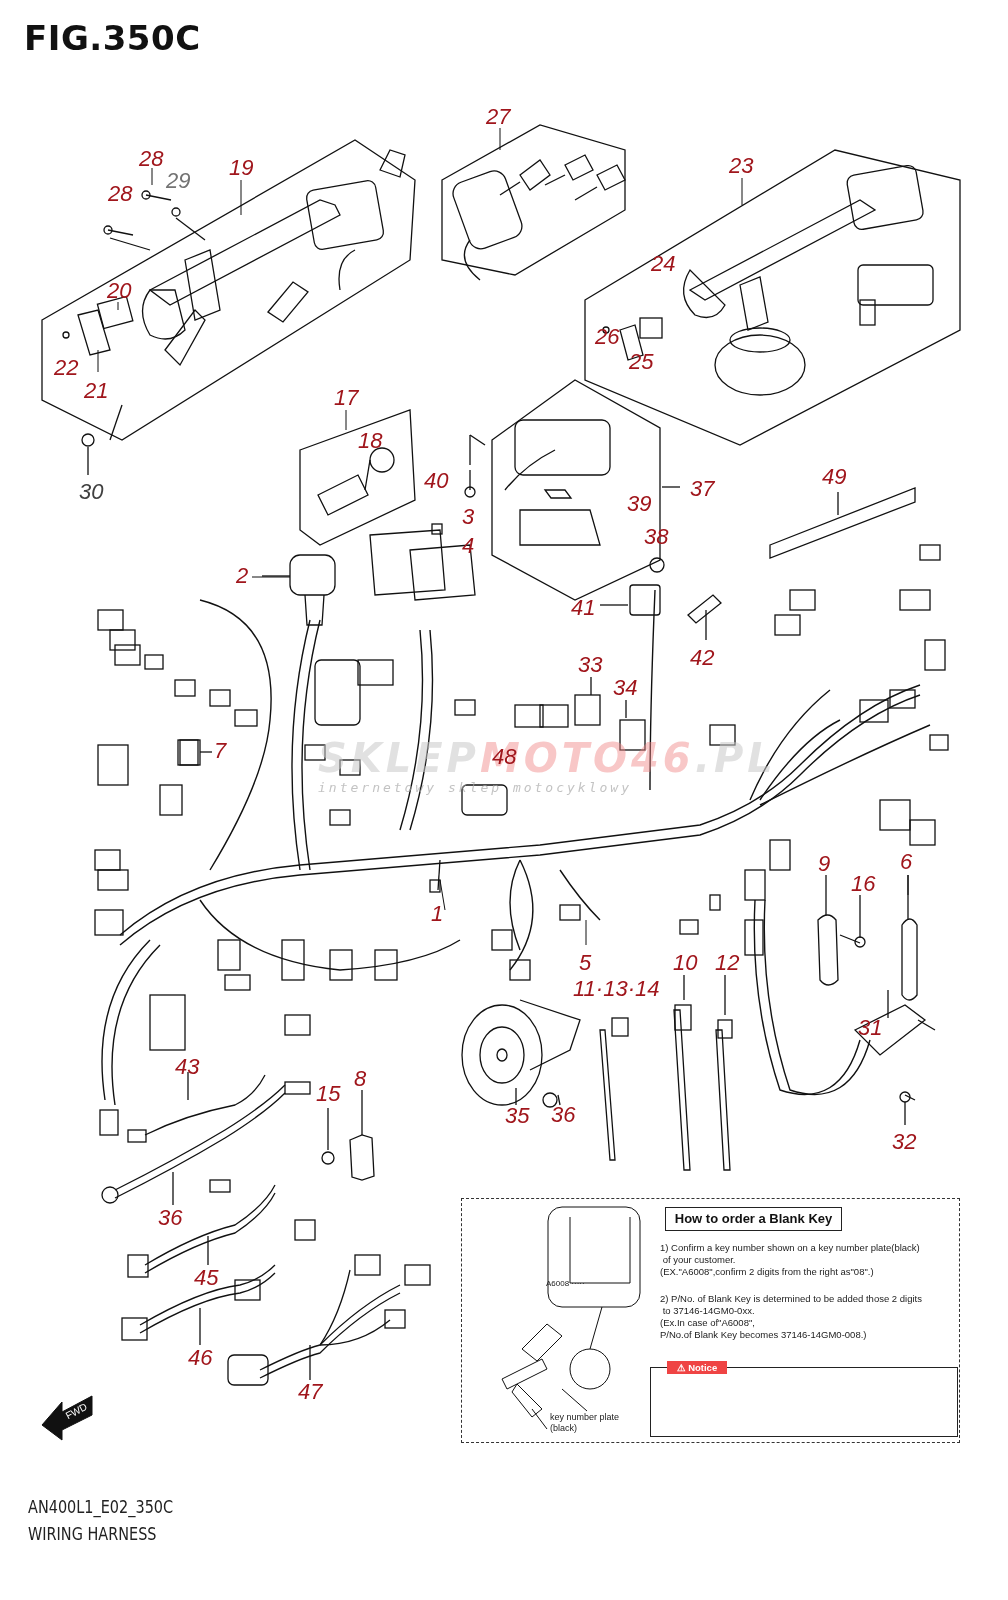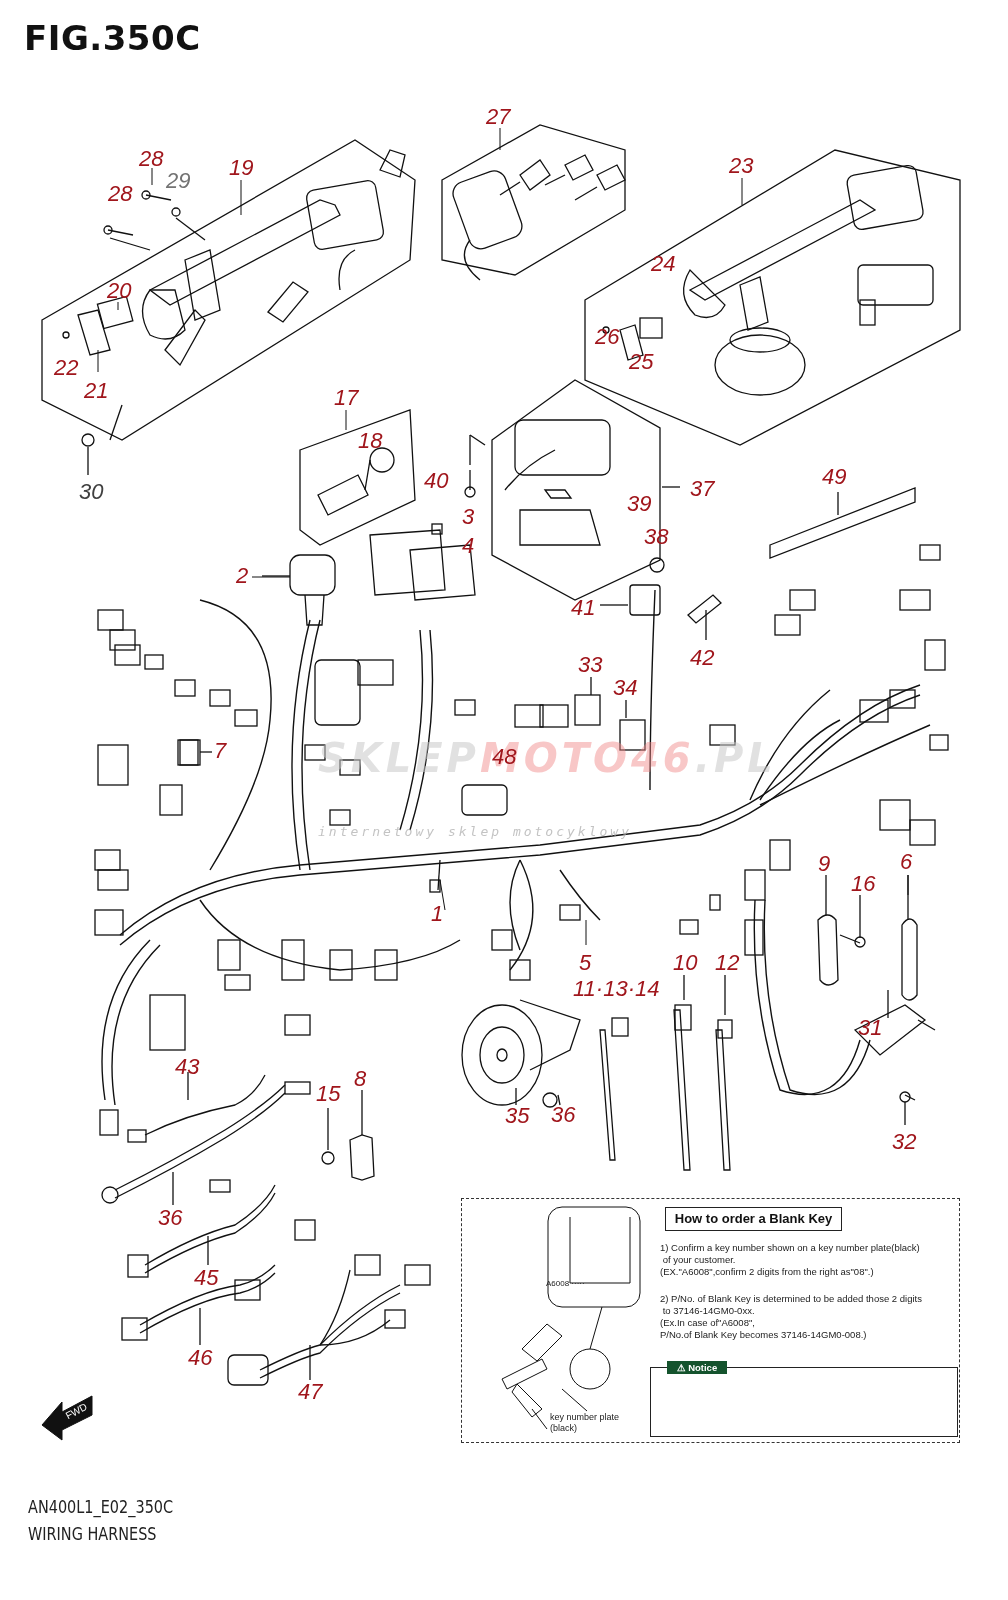--- a/index.html
+++ b/index.html
@@ -3,26 +3,26 @@
 <meta charset="utf-8">
 <style>
   html,body{margin:0;padding:0;background:#ffffff;}
   body{width:1008px;height:1600px;position:relative;overflow:hidden;font-family:"Liberation Sans",sans-serif;}
   #diagram{position:absolute;left:0;top:0;width:1008px;height:1573px;}
   .fig-title{position:absolute;left:24px;top:18px;font-family:"DejaVu Sans",sans-serif;font-weight:bold;font-size:34px;color:#111;letter-spacing:0.5px;}
   .footer{position:absolute;left:28px;font-family:"DejaVu Sans",sans-serif;font-size:17px;color:#222;transform:scaleX(0.85);transform-origin:left;}
   .callout{position:absolute;font-family:"Liberation Sans",sans-serif;font-size:22px;color:#a0161c;line-height:1;white-space:nowrap;font-style:italic;}
   .watermark{position:absolute;left:318px;top:735px;font-family:"DejaVu Sans",sans-serif;font-weight:bold;font-style:italic;font-size:40px;color:rgba(200,200,200,0.55);letter-spacing:4px;white-space:nowrap;}
   .watermark .red{color:rgba(240,130,130,0.45);}
-  .watermark-sub{position:absolute;left:318px;top:824px;font-family:"DejaVu Sans Mono",monospace;font-style:italic;font-size:13px;color:rgba(170,170,170,0.7);letter-spacing:3px;}
+  .watermark-sub{position:absolute;left:318px;top:780px;font-family:"DejaVu Sans Mono",monospace;font-style:italic;font-size:13px;color:rgba(170,170,170,0.7);letter-spacing:3px;}
   .keybox{position:absolute;left:461px;top:1198px;width:497px;height:243px;border:1px dashed #333;background:#fff;}
   .keybox-title{position:absolute;left:203px;top:8px;width:175px;height:22px;border:1px solid #222;font-family:"Liberation Sans",sans-serif;font-weight:bold;font-size:13px;line-height:22px;text-align:center;color:#111;}
   .keytext{position:absolute;left:198px;font-size:9.5px;color:#222;line-height:12px;white-space:pre;}
   .notice-box{position:absolute;left:188px;top:168px;width:306px;height:68px;border:1px solid #222;}
-  .notice-tab{position:absolute;left:16px;top:-7px;background:#14532d;color:#fff;font-size:9.5px;font-weight:bold;padding:1px 10px;}
+  .notice-tab{position:absolute;left:16px;top:-7px;background:#ef4444;color:#fff;font-size:9.5px;font-weight:bold;padding:1px 10px;}
   .notice-text{position:absolute;left:4px;top:11px;font-size:9.5px;color:#222;line-height:12px;white-space:pre;}
   .plate-label{position:absolute;left:88px;top:213px;font-size:9px;color:#222;line-height:11px;white-space:pre;}
   .plate-code{position:absolute;left:84px;top:80px;font-size:8px;color:#222;}
   svg{position:absolute;left:0;top:0;}
 </style>
 </head>
 <body>
 
 <div id="diagram">
 

